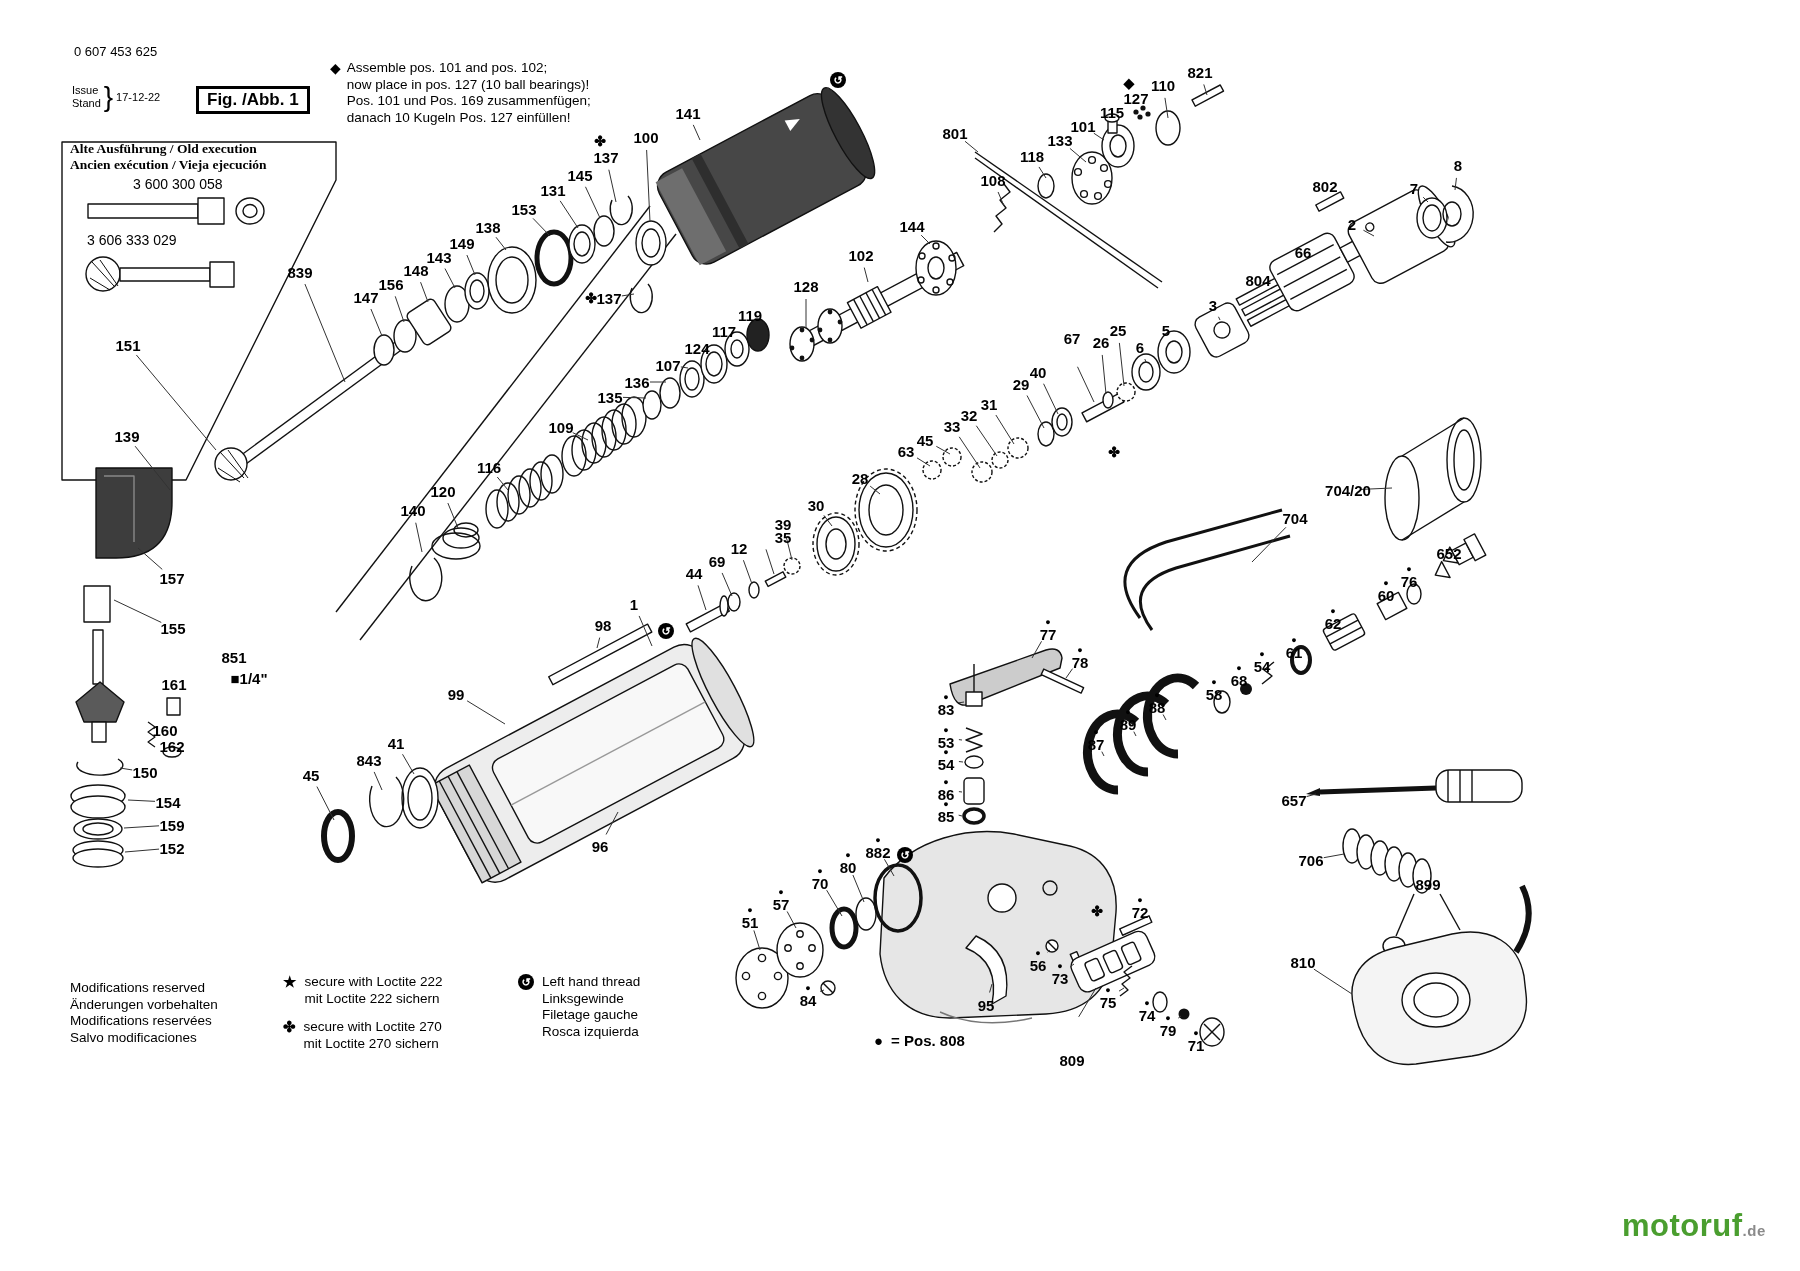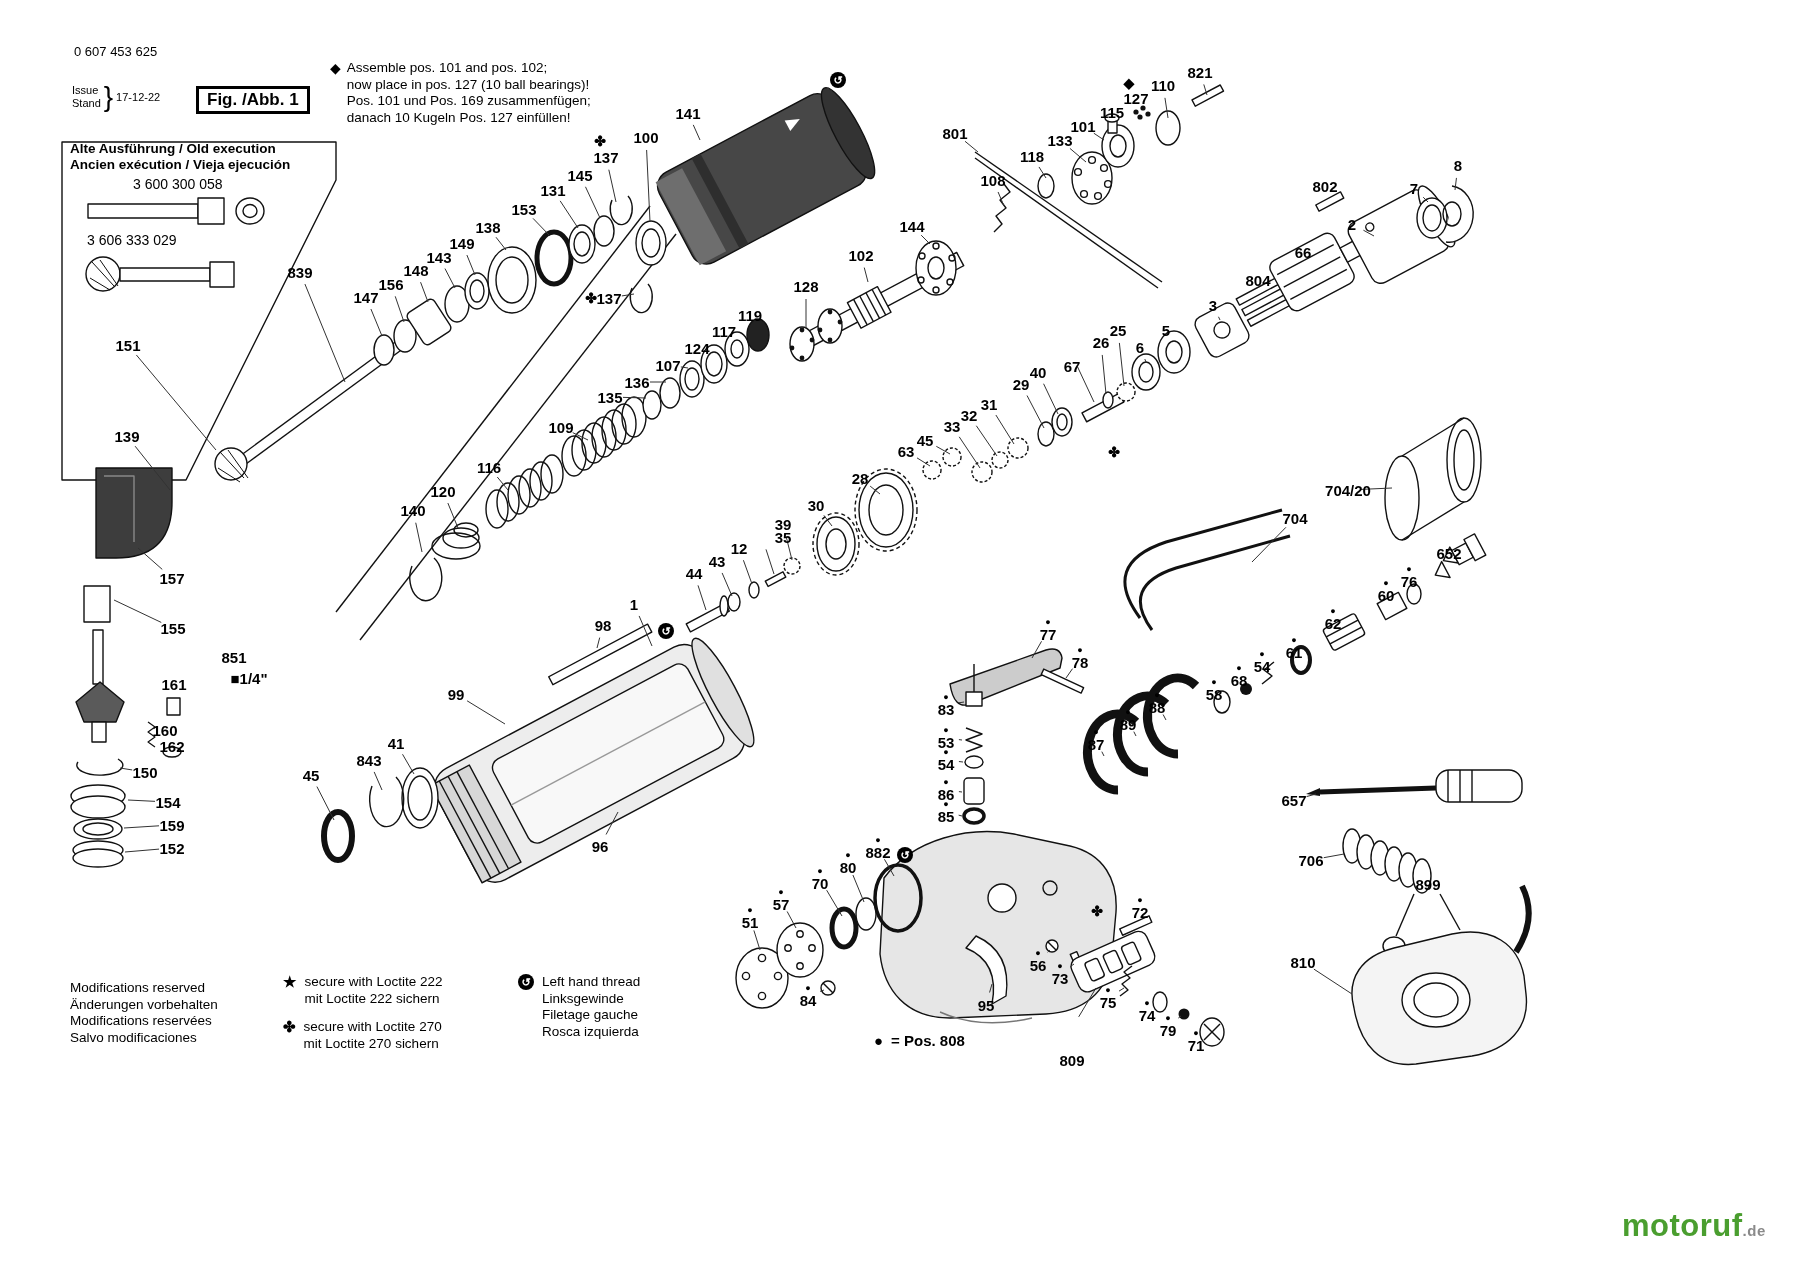--- a/index.html
+++ b/index.html
@@ -13,21 +13,21 @@
   .sym-glyph{position:absolute;transform:translate(-50%,-50%);font-size:14px;font-weight:700;}
   .sym-lht{position:absolute;transform:translate(-50%,-50%);width:16px;height:16px;border-radius:50%;
            background:#000;color:#fff;font-size:11px;line-height:16px;text-align:center;font-weight:700;}
   .meta-partnumber{position:absolute;left:74px;top:44px;font-size:13px;}
   .issue-block{position:absolute;left:72px;top:84px;display:flex;align-items:center;gap:3px;}
   .issue-words{font-size:11px;line-height:13px;}
   .issue-brace{font-size:28px;font-weight:400;line-height:26px;}
   .issue-date{font-size:11px;text-align:right;}
   .fig-box{position:absolute;left:196px;top:86px;border:3px solid #000;padding:1px 8px;
            font-size:17px;font-weight:700;background:#fff;}
-  .old-exec-title{position:absolute;left:70px;top:141px;font-size:13.5px;font-weight:700;line-height:16px;}
+  .old-exec-title{position:absolute;left:70px;top:141px;font-size:13.5px;font-weight:700;line-height:16px;font-family:Liberation Serif, serif;}
   .code{position:absolute;font-size:14px;}
   .assembly-note{position:absolute;left:330px;top:60px;display:flex;gap:6px;font-size:13.5px;line-height:16.5px;}
   .note-diamond{font-size:14px;line-height:16px;}
   .mods{position:absolute;left:70px;top:980px;font-size:13.5px;line-height:16.5px;}
   .legend-item{position:absolute;display:flex;gap:8px;font-size:13.5px;line-height:16.5px;align-items:flex-start;}
   .legend-sym{font-size:15px;line-height:16px;font-weight:700;}
   .legend-lht-sym{width:16px;height:16px;border-radius:50%;background:#000;color:#fff;font-size:11px;
                   line-height:16px;text-align:center;font-weight:700;flex:0 0 auto;}
   .pos808{position:absolute;left:874px;top:1032px;font-size:15px;font-weight:700;display:flex;gap:8px;align-items:center;}
   .brand{position:absolute;left:1622px;top:1208px;font-size:31px;font-weight:700;letter-spacing:.5px;}
@@ -609,34 +609,34 @@
       <div class="part-label" style="left: 1414px; top: 188px;"><span>7</span></div>
       <div class="part-label" style="left: 1325px; top: 186px;"><span>802</span></div>
       <div class="part-label" style="left: 1352px; top: 224px;"><span>2</span></div>
       <div class="part-label" style="left: 1303px; top: 252px;"><span>66</span></div>
       <div class="part-label" style="left: 1258px; top: 280px;"><span>804</span></div>
       <div class="part-label" style="left: 1213px; top: 305px;"><span>3</span></div>
       <div class="part-label" style="left: 1166px; top: 330px;"><span>5</span></div>
       <div class="part-label" style="left: 1140px; top: 347px;"><span>6</span></div>
       <div class="part-label" style="left: 1118px; top: 330px;"><span>25</span></div>
       <div class="part-label" style="left: 1101px; top: 342px;"><span>26</span></div>
-      <div class="part-label" style="left: 1072px; top: 366px; text-align: right;"><span>67</span></div>
+      <div class="part-label" style="left: 1072px; top: 338px; text-align: right;"><span>67</span></div>
       <div class="part-label" style="left: 1038px; top: 372px;"><span>40</span></div>
       <div class="part-label" style="left: 1021px; top: 384px;"><span>29</span></div>
       <div class="part-label" style="left: 989px; top: 404px;"><span>31</span></div>
       <div class="part-label" style="left: 969px; top: 415px;"><span>32</span></div>
       <div class="part-label" style="left: 952px; top: 426px;"><span>33</span></div>
       <div class="part-label" style="left: 925px; top: 440px;"><span>45</span></div>
       <div class="part-label" style="left: 906px; top: 451px;"><span>63</span></div>
       <div class="part-label" style="left: 860px; top: 478px;"><span>28</span></div>
       <div class="part-label" style="left: 816px; top: 505px;"><span>30</span></div>
       <div class="part-label" style="left: 783px; top: 524px;"><span>39</span></div>
       <div class="part-label" style="left: 762px; top: 537px; margin-left: 21px;"><span>35</span></div>
       <div class="part-label" style="left: 739px; top: 548px;"><span>12</span></div>
-      <div class="part-label" style="left: 717px; top: 561px;"><span>43</span></div>
+      <div class="part-label" style="left: 717px; top: 561px;"><span>69</span></div>
       <div class="part-label" style="left: 694px; top: 573px;"><span>44</span></div>
       <div class="part-label" style="left: 634px; top: 604px;"><span>1</span></div>
       <div class="part-label" style="left: 603px; top: 625px;"><span>98</span></div>
       <div class="part-label" style="left: 456px; top: 694px;"><span>99</span></div>
       <div class="part-label" style="left: 396px; top: 743px;"><span>41</span></div>
       <div class="part-label" style="left: 369px; top: 760px;"><span>843</span></div>
       <div class="part-label" style="left: 311px; top: 775px;"><span>45</span></div>
       <div class="part-label" style="left: 600px; top: 846px;"><span>96</span></div>
       <div class="part-label" style="left: 1295px; top: 518px;"><span>704</span></div>
       <div class="part-label" style="left: 1348px; top: 490px;"><span>704/20</span></div>

